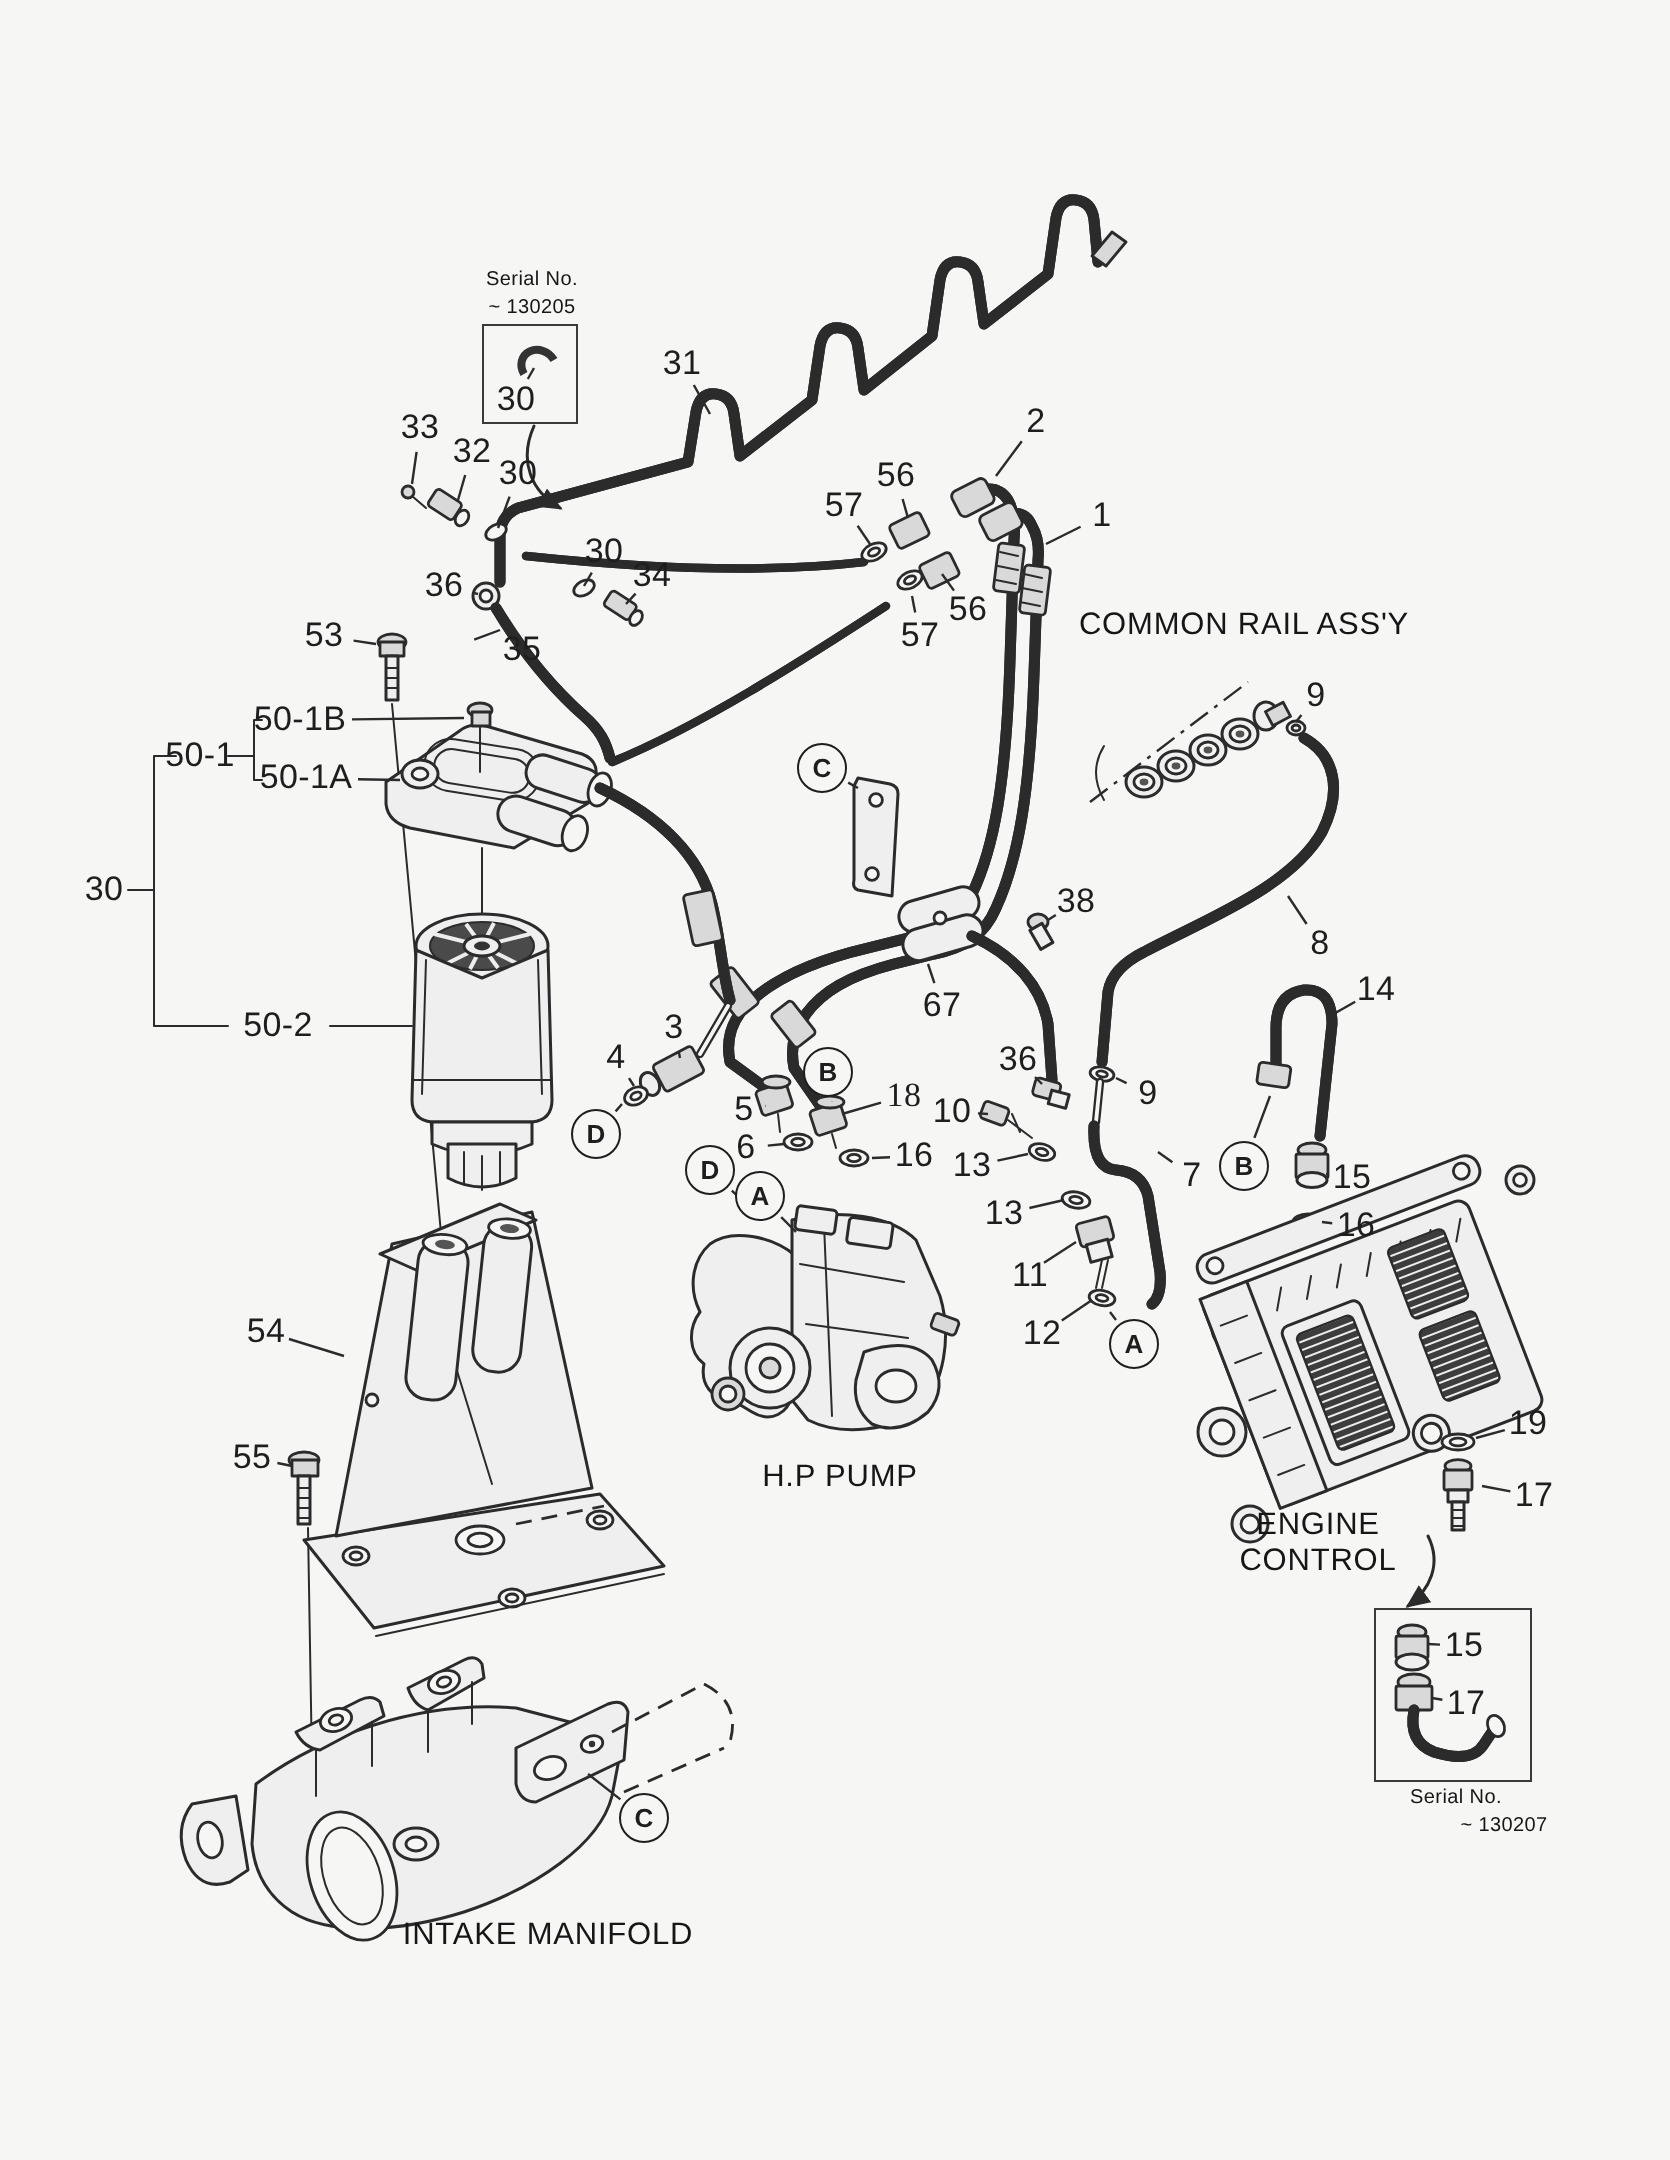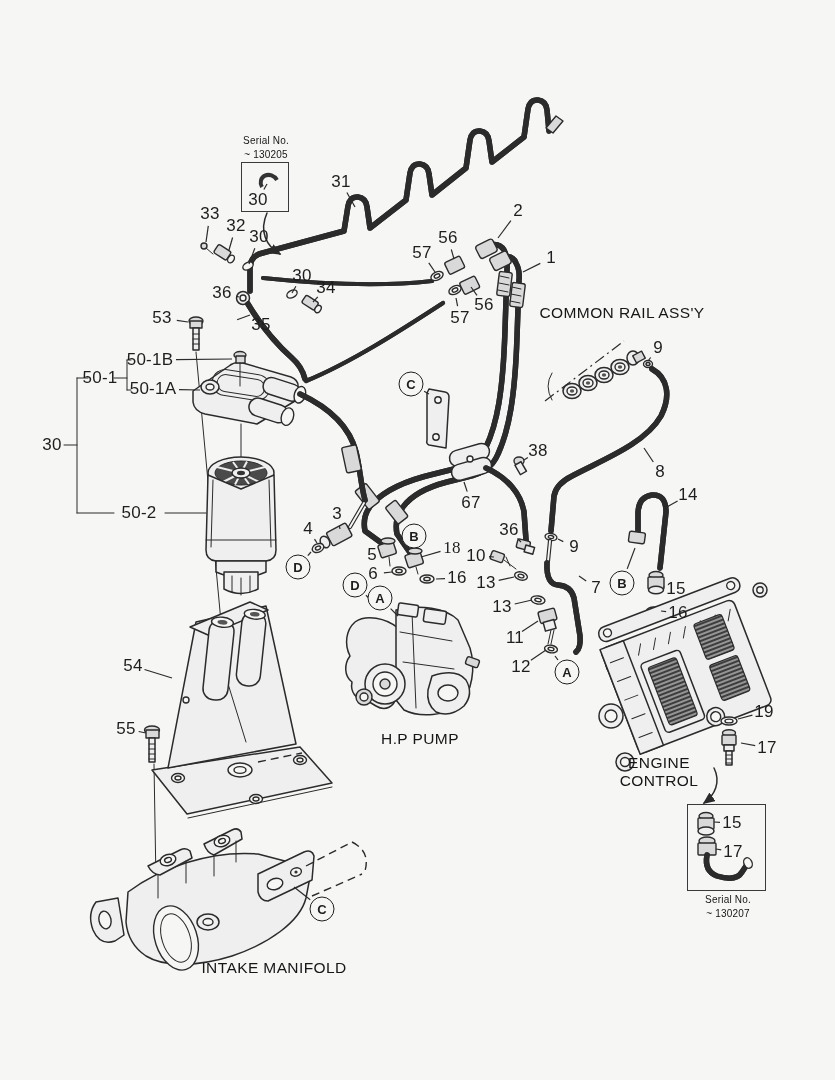--- a/index.html
+++ b/index.html
@@ -418,21 +418,21 @@
 <div class="notebox" style="left:241px;top:162px;width:46px;height:48px;"></div>
 <div class="notebox" style="left:687px;top:804px;width:77px;height:85px;"></div>
 
 <div class="cap cap-sm" style="left:266px;top:140px;">Serial No.</div>
 <div class="cap cap-sm" style="left:266px;top:154px;">~ 130205</div>
 <div class="cap" style="left:622px;top:313px;">COMMON RAIL ASS'Y</div>
 <div class="cap" style="left:420px;top:739px;">H.P PUMP</div>
 <div class="cap" style="left:659px;top:763px;">ENGINE</div>
 <div class="cap" style="left:659px;top:781px;">CONTROL</div>
 <div class="cap cap-sm" style="left:728px;top:899px;">Serial No.</div>
-<div class="cap cap-sm" style="left:728px;top:913px;">~ 130207</div>
+<div class="cap cap-sm" style="left:752px;top:913px;">~ 130207</div>
 <div class="cap" style="left:274px;top:968px;">INTAKE MANIFOLD</div>
 
 <div id="callout-layer">
       <span class="co" style="left: 210px; top: 214px;">33</span>
       <span class="co" style="left: 236px; top: 226px;">32</span>
       <span class="co" style="left: 259px; top: 237px;">30</span>
       <span class="co" style="left: 258px; top: 200px;">30</span>
       <span class="co" style="left: 341px; top: 182px;">31</span>
       <span class="co" style="left: 222px; top: 293px;">36</span>
       <span class="co" style="left: 302px; top: 276px;">30</span>

